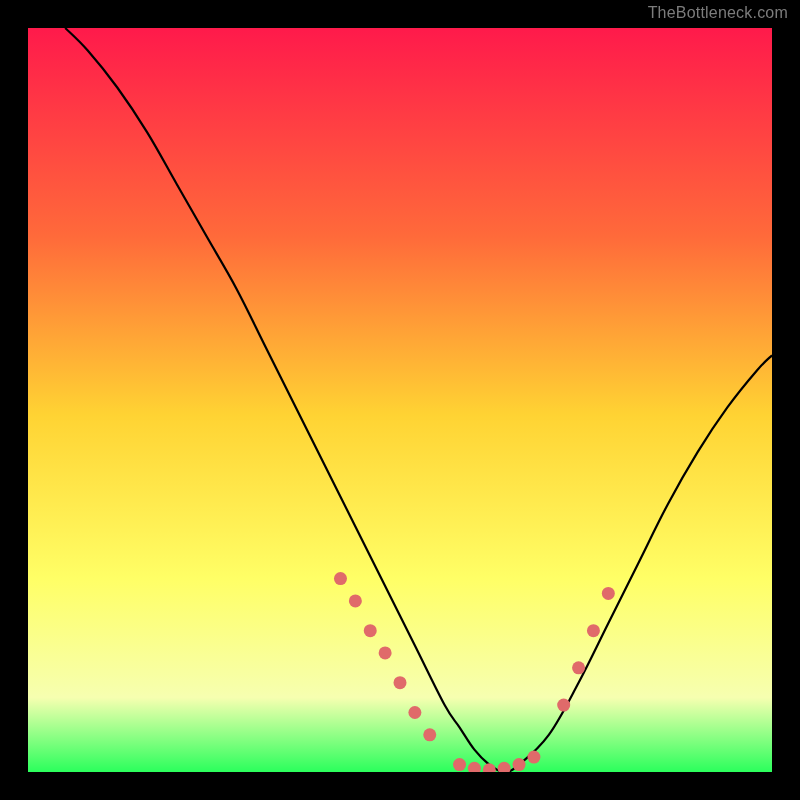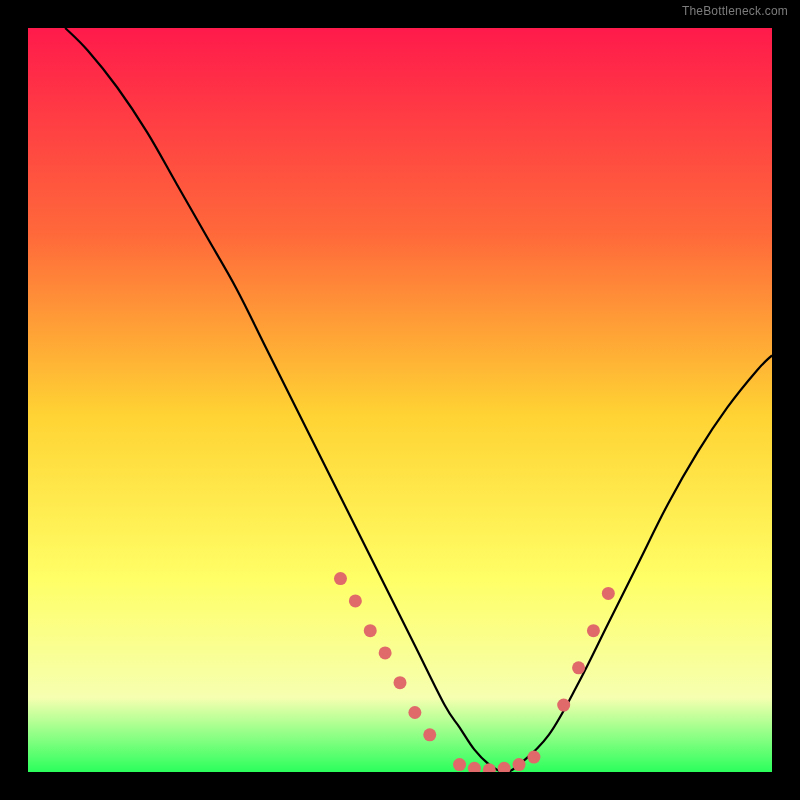--- a/index.html
+++ b/index.html
@@ -9,21 +9,21 @@
     top: 0; left: 0;
     width: 800px; height: 800px;
     background: #000;
   }
   .watermark {
     position: absolute;
     top: 4px;
     right: 12px;
     color: #7c7c7c;
     font-family: Arial, Helvetica, sans-serif;
-    font-size: 12px;
+    font-size: 16px;
     font-weight: 500;
     letter-spacing: 0.2px;
   }
   .plot {
     position: absolute;
     left: 28px;
     top: 28px;
     width: 744px;
     height: 744px;
   }

